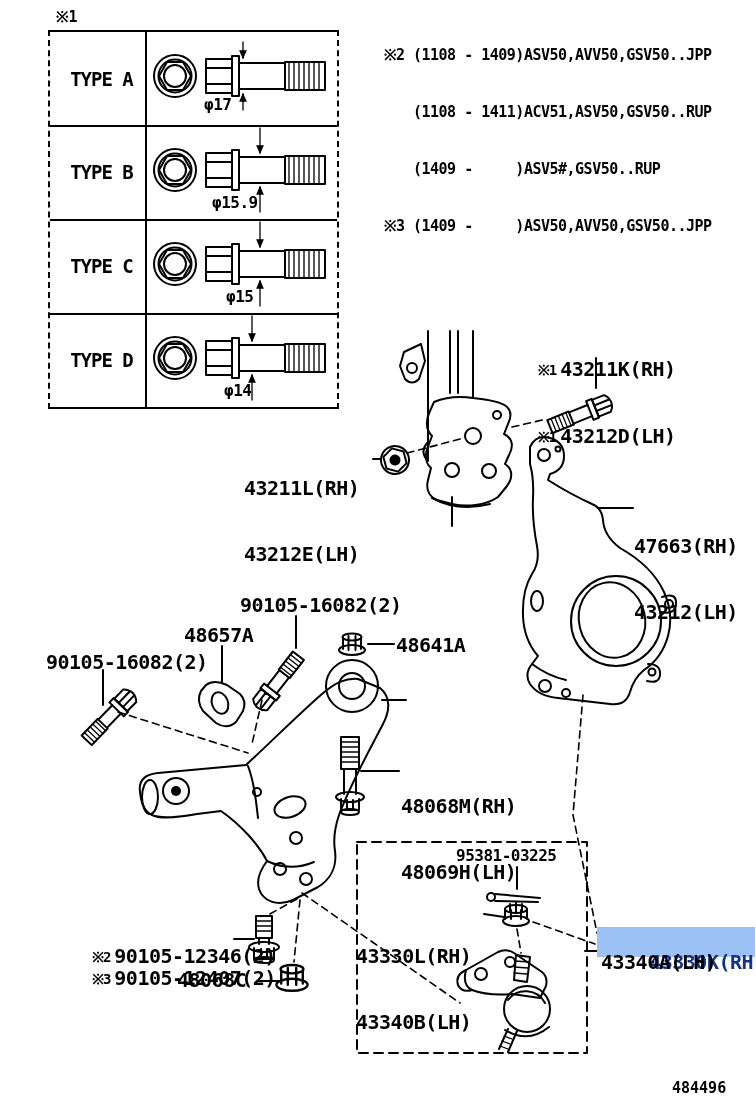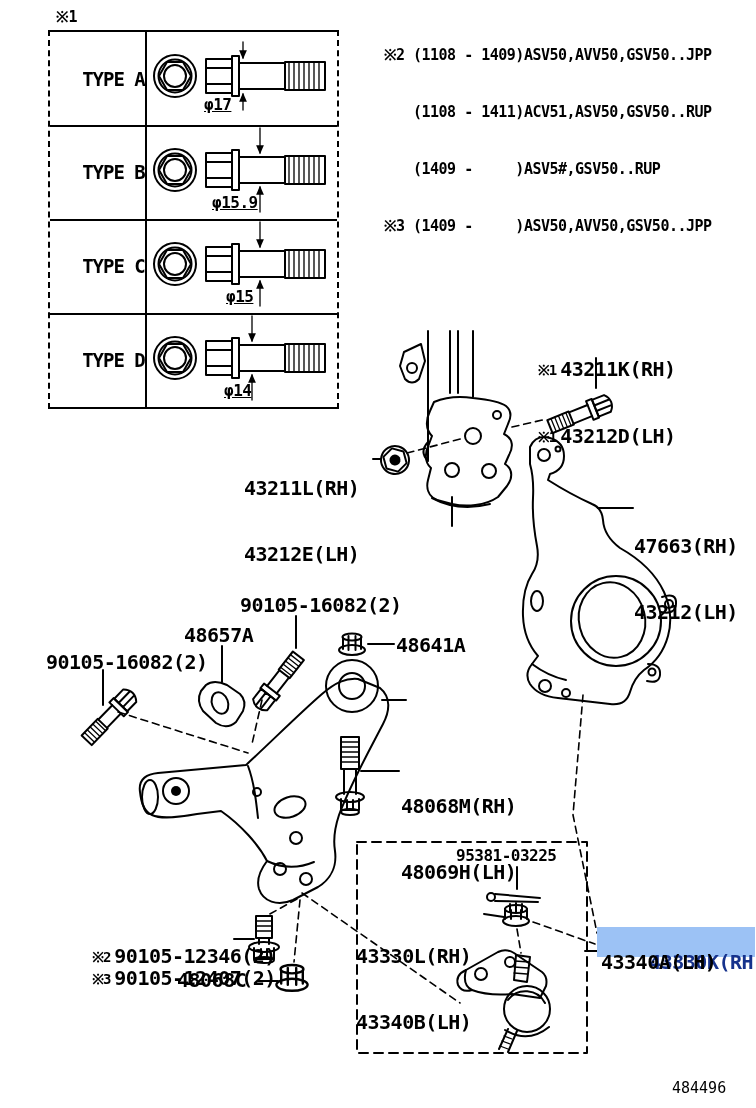--- a/index.html
+++ b/index.html
@@ -7,31 +7,31 @@
          font-family:"DejaVu Sans Mono",monospace;color:#000;}
   .stage svg{position:absolute;left:0;top:0;z-index:0;}
   .lbl{position:absolute;font-weight:700;font-size:20px;line-height:22px;
        letter-spacing:-0.5px;white-space:pre;z-index:2;}
   .lbl .mark{font-size:14px;letter-spacing:-1px;margin-right:4px;vertical-align:1px;}
   .note{position:absolute;left:384px;top:8px;font-weight:700;font-size:15px;
         line-height:19px;white-space:pre;z-index:2;letter-spacing:-0.5px;}
   .note .nmark{display:inline-block;width:29px;}
   .note .ind{padding-left:29px;}
   .tmark{position:absolute;left:56px;top:6px;font-weight:700;font-size:15px;z-index:2;}
-  .phi{position:absolute;font-weight:700;font-size:16px;z-index:2;letter-spacing:-0.5px;text-decoration:underline;}
+  .phi{position:absolute;font-weight:700;font-size:16px;z-index:2;letter-spacing:-0.5px;}
   .ttable{position:absolute;left:48px;top:30px;width:287px;height:375px;
           border-top:2px solid #000;border-bottom:2px solid #000;
           border-left:2px dashed #000;border-right:2px dashed #000;z-index:1;}
   .ttable .vline{position:absolute;left:95px;top:0;width:2px;height:100%;background:#000;}
   .ttable .hline{position:absolute;left:0;width:100%;height:2px;background:#000;}
-  .trow{position:absolute;left:16px;width:95px;height:93px;display:flex;align-items:center;
+  .trow{position:absolute;left:4px;width:95px;height:93px;display:flex;align-items:center;
         justify-content:center;font-weight:700;font-size:19px;letter-spacing:-1px;white-space:pre;}
   .hl-wrap{position:absolute;left:597px;top:927px;width:158px;height:30px;z-index:1;}
   .hl-fill{position:absolute;left:0;top:0;right:0;bottom:0;}
-  .footer{position:absolute;left:672px;top:1079px;font-weight:400;font-size:15px;z-index:2;}
+  .footer{position:absolute;left:672px;top:1079px;font-weight:700;font-size:15px;z-index:2;}
   .s{stroke:#000;stroke-width:2;fill:none;stroke-linecap:round;stroke-linejoin:round;}
   .thin{stroke-width:1.3;}
   .dash{stroke-dasharray:7 5;stroke-width:1.6;}
   .dashbox{stroke-dasharray:9 6;stroke-width:2;}
   .blk{fill:#000;stroke:none;}
 </style>
 </head>
 <body>
 
 <div class="stage">

